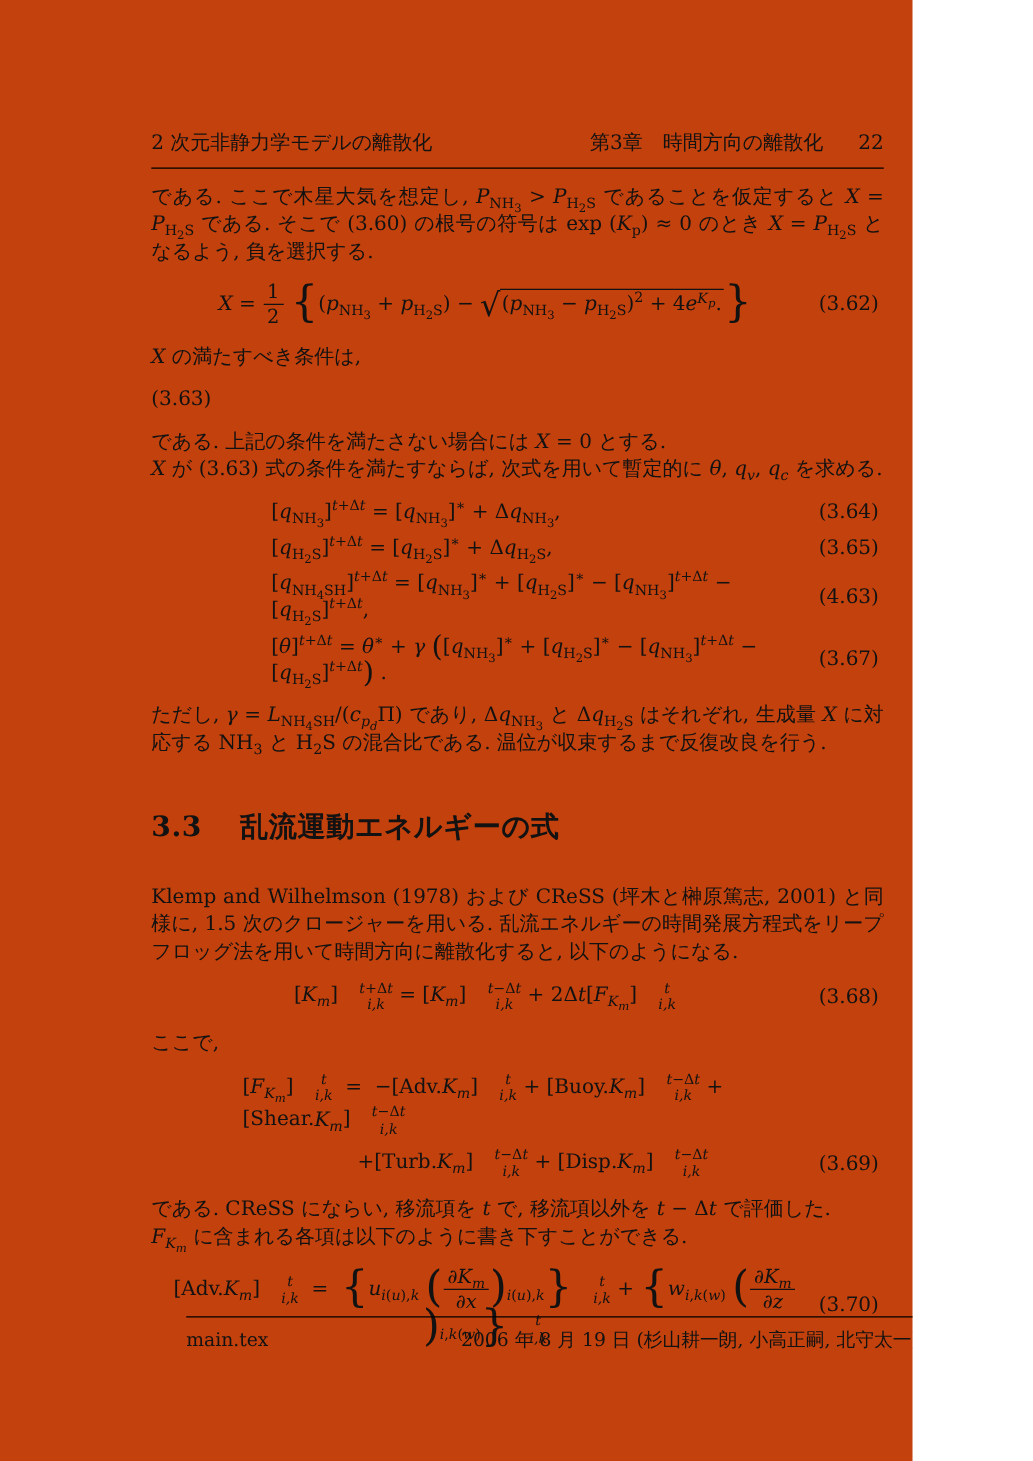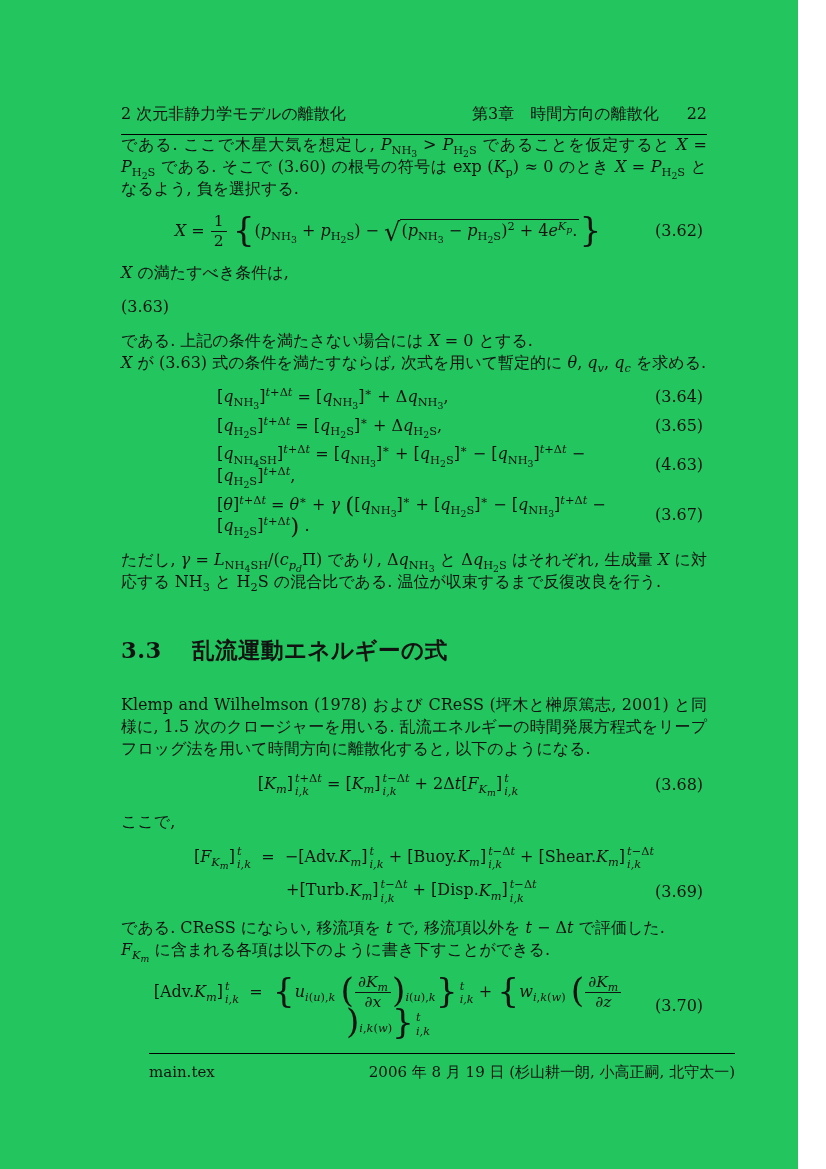--- a/index.html
+++ b/index.html
@@ -1,33 +1,33 @@
 <!DOCTYPE html>
 <html><head>
 <meta charset="utf-8">
 <style>
   * { box-sizing: border-box; }
   html,body { margin:0; padding:0; background:#ffffff; }
   .page {
-    position:relative; width:798px; height:1169px; background:#22c55e;
+    position:relative; width:730px; height:1169px; background:#c2410c;
     font-family:"DejaVu Serif","Liberation Serif",serif;
     color:#121212; overflow:hidden;
   }
   
   .header {
     position:absolute; top:85px; left:121px; width:586px;
     display:flex; justify-content:space-between; align-items:baseline;
     border-bottom:1.6px solid #000; padding-bottom:9px; font-size:16px;
   }
   .hright { display:flex; align-items:baseline;margin-top:19px; }
   .chapter-title { margin-left:16px; }
   .page-number { margin-left:28px; }
   
   .content {
-    position:absolute; top:134px; left:121px; width:586px;
+    position:absolute; top:146px; left:121px; width:586px;
     font-size:16px; line-height:22px;
   }
   .content p { margin:0; text-align:justify; }
   .p1 { margin-bottom:16px; }
   .p2 { margin:14px 0 6px 0; }
   .p3 { margin:8px 0 16px 0; }
   .p4 { margin:16px 0 4px 0; }
   .p5 { margin:6px 0 0 0; }
   .p6 { margin:0 0 10px 0; }
   .p7 { margin:10px 0 2px 0; }
@@ -47,21 +47,21 @@
   .arow { display:flex; align-items:center; margin:7px 0; line-height:1.35; }
   .arow .abody { flex:1; text-align:left; }
   .g1 .abody { padding-left:96px; }
   .g2 .r1 .abody { padding-left:73px; }
   .g2 .r2 .abody { padding-left:165px; }
   
   sub, sup { font-size:71%; line-height:0; }
   sub sub, sup sub, sub sup { font-size:82%; }
   .ss {
     display:inline-block; vertical-align:-0.55em; font-size:71%;
-    line-height:1.18; text-align:left; margin-left:2px;
+    line-height:1.18; text-align:center; margin-left:17px;
   }
   .ss .up, .ss .dn { display:block; }
   .frac {
     display:inline-block; vertical-align:-0.62em; text-align:center;
     line-height:1.2; font-size:97%; margin:0 1px;
   }
   .frac .num { display:block; padding:0 3px; }
   .frac .den { display:block; border-top:1px solid #121212; padding:0 3px; }
   .d1 { font-size:145%; line-height:0; vertical-align:-0.12em; }
   .d2 { font-size:215%; line-height:0; vertical-align:-0.14em; font-weight:300; }

